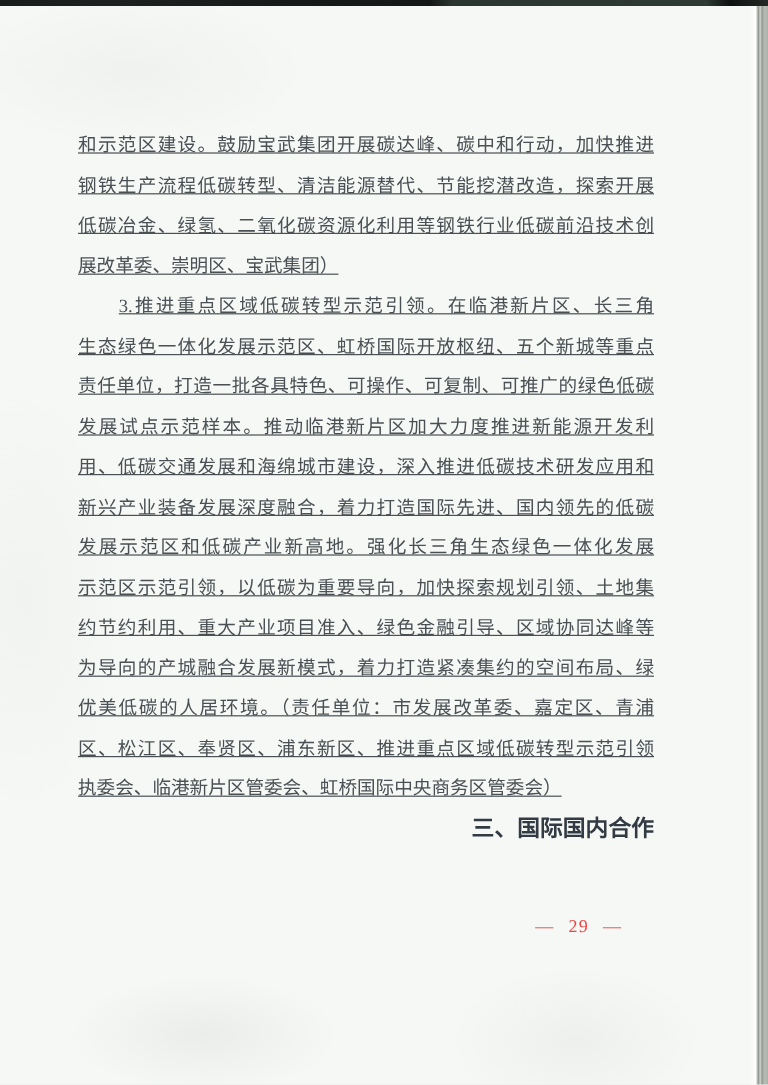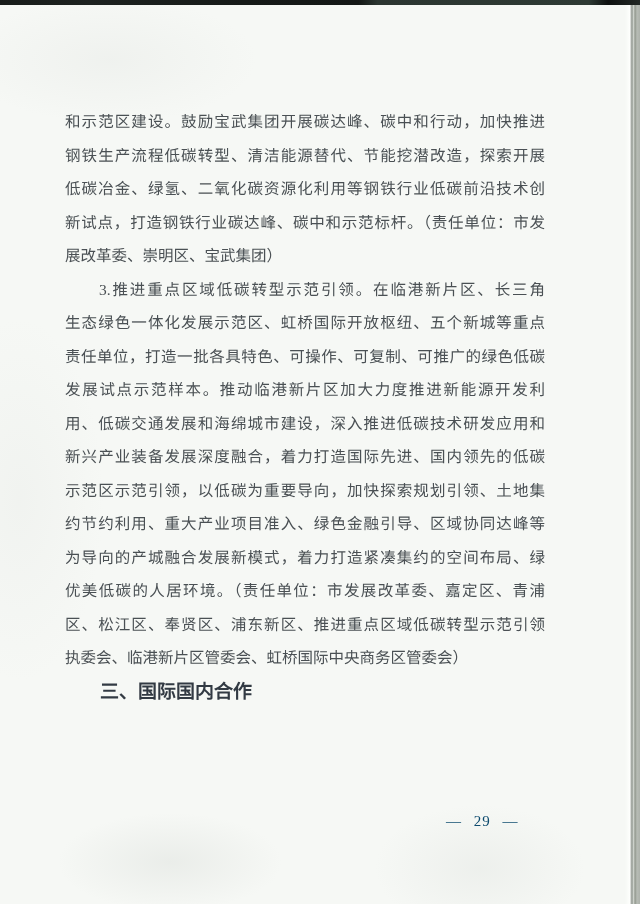--- a/index.html
+++ b/index.html
@@ -57,68 +57,69 @@
     z-index: 1;
   }
   .line {
     font-size: 15.5px;
     line-height: 33.5px;
     height: 33.5px;
     color: #4a5054;
     text-align: justify;
     text-align-last: justify;
     overflow: hidden;
+    text-decoration: underline;
   }
   .line.para-end {
     text-align-last: left;
   }
   .line.indent {
     text-indent: 34px;
   }
   .heading {
     font-family: "Liberation Sans", sans-serif;
     font-weight: bold;
     font-size: 19px;
     line-height: 33.5px;
     height: 33.5px;
     padding-left: 35px;
     color: #323a43;
-    text-align: left;
+    text-align: right;
   }
   .page-number {
     position: absolute;
-    top: 810px;
+    top: 762px;
     left: 446px;
     font-size: 15px;
     line-height: 22px;
-    color: #0c4a6e;
+    color: #ef4444;
     letter-spacing: 1px;
     word-spacing: 7px;
     z-index: 1;
   }
 </style>
 </head>
 <body>
 
 <div class="scan">
   <div class="top-bar"></div>
   <div class="right-edge"></div>
 
   <div class="content">
     <div class="line">和示范区建设。鼓励宝武集团开展碳达峰、碳中和行动，加快推进</div>
     <div class="line">钢铁生产流程低碳转型、清洁能源替代、节能挖潜改造，探索开展</div>
     <div class="line">低碳冶金、绿氢、二氧化碳资源化利用等钢铁行业低碳前沿技术创</div>
-    <div class="line">新试点，打造钢铁行业碳达峰、碳中和示范标杆。（责任单位：市发</div>
     <div class="line para-end">展改革委、崇明区、宝武集团）</div>
     <div class="line indent">3.推进重点区域低碳转型示范引领。在临港新片区、长三角</div>
     <div class="line">生态绿色一体化发展示范区、虹桥国际开放枢纽、五个新城等重点</div>
     <div class="line">责任单位，打造一批各具特色、可操作、可复制、可推广的绿色低碳</div>
     <div class="line">发展试点示范样本。推动临港新片区加大力度推进新能源开发利</div>
     <div class="line">用、低碳交通发展和海绵城市建设，深入推进低碳技术研发应用和</div>
     <div class="line">新兴产业装备发展深度融合，着力打造国际先进、国内领先的低碳</div>
+    <div class="line">发展示范区和低碳产业新高地。强化长三角生态绿色一体化发展</div>
     <div class="line">示范区示范引领，以低碳为重要导向，加快探索规划引领、土地集</div>
     <div class="line">约节约利用、重大产业项目准入、绿色金融引导、区域协同达峰等</div>
     <div class="line">为导向的产城融合发展新模式，着力打造紧凑集约的空间布局、绿</div>
     <div class="line">优美低碳的人居环境。（责任单位：市发展改革委、嘉定区、青浦</div>
     <div class="line">区、松江区、奉贤区、浦东新区、推进重点区域低碳转型示范引领</div>
     <div class="line para-end">执委会、临港新片区管委会、虹桥国际中央商务区管委会）</div>
     <div class="heading">三、国际国内合作</div>
   </div>
 
   <div class="page-number">— 29 —</div>

